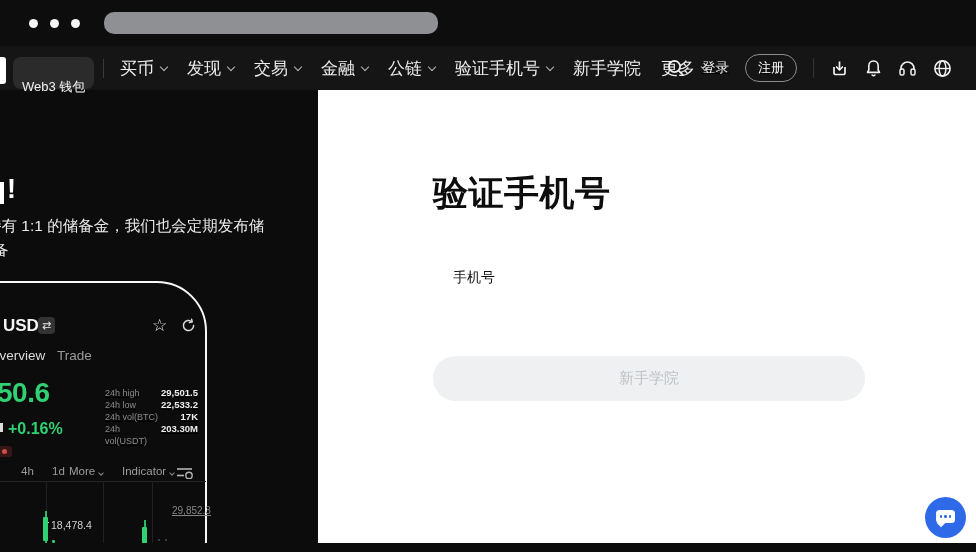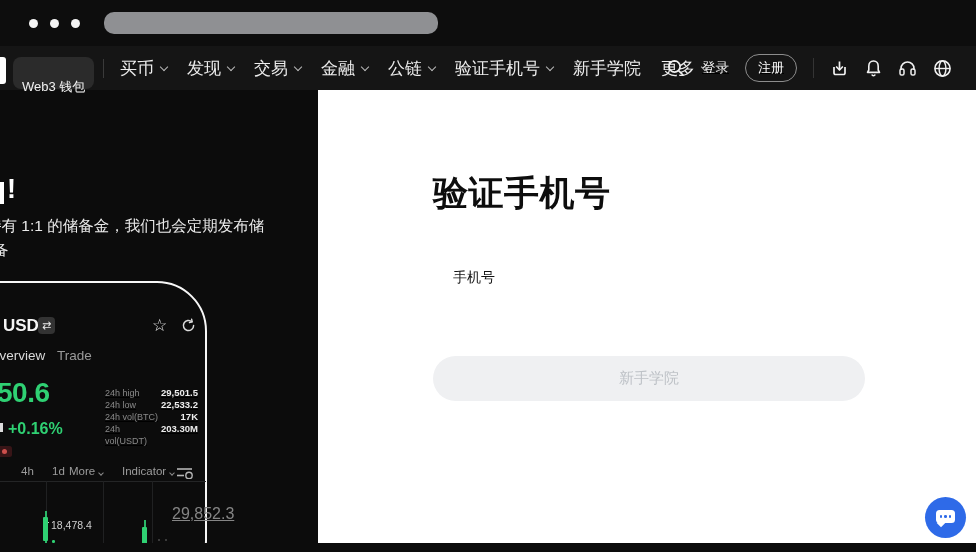--- a/index.html
+++ b/index.html
@@ -46,21 +46,21 @@
   .stat-row{display:flex;justify-content:space-between;height:12px;line-height:12px;}
   .stat-label{color:#8a8a8a;font-size:9px;}
   .stat-value{color:#ededed;font-size:9.5px;font-weight:700;}
   .lev-badge{position:absolute;left:-5px;top:446px;width:17px;height:11px;background:#381517;border-radius:2.5px;overflow:hidden;}
   .lev-dot{position:absolute;left:7px;top:3px;width:5px;height:5px;border-radius:50%;background:#cd4f4c;}
   .tf{position:absolute;top:465px;color:#9c9c9c;font-size:11.5px;display:flex;align-items:center;}
   .chev-xs{display:inline-block;width:4px;height:4px;border-right:1.2px solid #8a8a8a;border-bottom:1.2px solid #8a8a8a;transform:rotate(45deg);margin-left:4px;margin-top:4px;}
   .chart-setting{position:absolute;left:176px;top:467px;}
   .gl-h{position:absolute;left:0;top:481px;width:206px;height:1px;background:#242526;}
   .gl-v{position:absolute;top:481px;width:1px;height:62px;background:#202122;}
-  .y-right{position:absolute;left:172px;top:505px;color:#858585;font-size:16px;text-decoration:underline;}
+  .y-right{position:absolute;left:172px;top:505px;color:#858585;font-size:10px;text-decoration:underline;}
   .y-left{position:absolute;left:51px;top:519px;color:#cfcfcf;font-size:10.5px;}
   .y-bracket{position:absolute;left:44px;top:522px;width:5px;height:7px;border-left:1px solid #c9c9c9;border-top:1px solid #c9c9c9;}
   .wick{position:absolute;width:1.5px;background:#2bb868;}
   .candle{position:absolute;width:5px;background:#2fd173;border-radius:1px;}
   .dot-g{position:absolute;width:2.5px;height:2.5px;border-radius:50%;background:#2fd173;}
   .dot-x{position:absolute;width:2px;height:2px;border-radius:50%;background:#4a4a4a;}
 
   
   .panel{position:absolute;left:318px;top:90px;width:662px;height:530px;background:#ffffff;border-radius:0 0 18px 0;}
   .form-title{position:absolute;left:115px;top:80px;color:#0d0d0d;font-size:35px;font-weight:800;letter-spacing:0.5px;}

